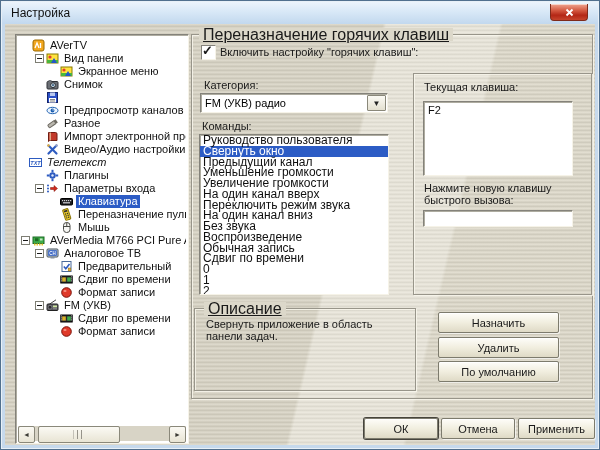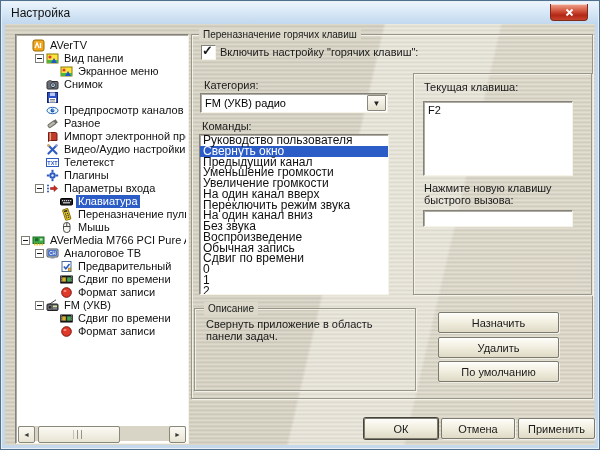--- a/index.html
+++ b/index.html
@@ -10,21 +10,21 @@
   .title{position:absolute;left:9px;top:4px;font-size:12px;color:#101010;}
   .close-btn{position:absolute;top:2px;right:10px;width:36px;height:16px;border:1px solid #7e2a1a;border-top:none;
     border-radius:0 0 4px 4px;background:linear-gradient(180deg,#f0a691 0%,#d45a42 40%,#b42716 70%,#c6442c 100%);
     box-shadow:inset 0 1px 0 rgba(255,255,255,.55);display:flex;align-items:center;justify-content:center;cursor:default;}
   .content{position:absolute;left:4px;right:4px;top:23px;bottom:4px;
     background:
       linear-gradient(103deg, rgba(110,105,90,0.08) 0 55%, rgba(255,255,255,0.22) 55.5% 72%, rgba(110,105,90,0.04) 72.5%),
       repeating-linear-gradient(180deg,#e6e2d5 0 1px,#dcd8ca 1px 2px,#d3cfc1 2px 3px,#e0dcce 3px 4px);}
   .sunken{background:#fff;border:1px solid;border-color:#84827a #f6f3e8 #f6f3e8 #84827a;box-shadow:inset 1px 1px 0 #aeaca0;}
   .groupbox{position:absolute;border:1px solid #98958a;box-shadow:inset 1px 1px 0 rgba(250,248,238,.8),1px 1px 0 rgba(250,248,238,.8);}
-  .legend{position:absolute;top:-7px;left:7px;background:#dcd8ca;padding:0 4px;font-size:10px;color:#1a1a1a;white-space:nowrap;line-height:13px;}
+  .legend{position:absolute;top:-7px;left:7px;background:#dcd8ca;padding:0 4px;font-size:16px;color:#1a1a1a;white-space:nowrap;line-height:13px;text-decoration:underline;}
   .lbl{position:absolute;font-size:11px;color:#1a1a1a;}
   .btn{position:absolute;border:1px solid #7d7b6d;border-radius:2px;font-size:11px;color:#1a1a1a;
     background:linear-gradient(180deg,#fefdf9 0%,#f1eedf 50%,#dfdac6 100%);
     box-shadow:1px 1px 0 rgba(255,255,255,.65), inset 0 1px 0 #fff;
     display:flex;align-items:center;justify-content:center;cursor:default;}
   .btn.default{box-shadow:0 0 0 1px #46443c,1px 1px 0 rgba(255,255,255,.65), inset 0 1px 0 #fff;}
   
   .tree{position:absolute;left:10px;top:10px;width:172px;height:408px;overflow:hidden;}
   #tree-rows{position:absolute;inset:2px 2px 18px 2px;overflow:hidden;padding-top:2px;}
   .trow{display:flex;align-items:center;height:13px;white-space:nowrap;}
@@ -174,21 +174,21 @@
                 <g stroke="#2d5bc0" stroke-width="2.2" stroke-linecap="round">
                   <line x1="2.5" y1="2.5" x2="10.5" y2="10.5"></line>
                   <line x1="10.5" y1="2.5" x2="2.5" y2="10.5"></line>
                 </g>
                 <circle cx="2.5" cy="2.5" r="1.2" fill="#e8b23a"></circle>
                 <circle cx="10.5" cy="2.5" r="1.2" fill="#9aa7c8"></circle>
               </svg>
             </span>
             <span class="tlabel">Видео/Аудио настройки</span>
           </div>
-          <div class="trow" style="padding-left: 17px;">
+          <div class="trow" style=" font-style: italic;">
             <span class="expander"></span>
             <span class="ticon">
               <svg width="13" height="13" viewBox="0 0 13 13">
                 <rect x="0.5" y="2.5" width="12" height="8" fill="#fff" stroke="#2d5bc0"></rect>
                 <text x="6.5" y="8.8" font-size="5.5" font-weight="bold" text-anchor="middle" fill="#2d5bc0" font-family="Liberation Sans,sans-serif">TXT</text>
               </svg>
             </span>
             <span class="tlabel">Телетекст</span>
           </div>
           <div class="trow" style="padding-left: 17px;">

